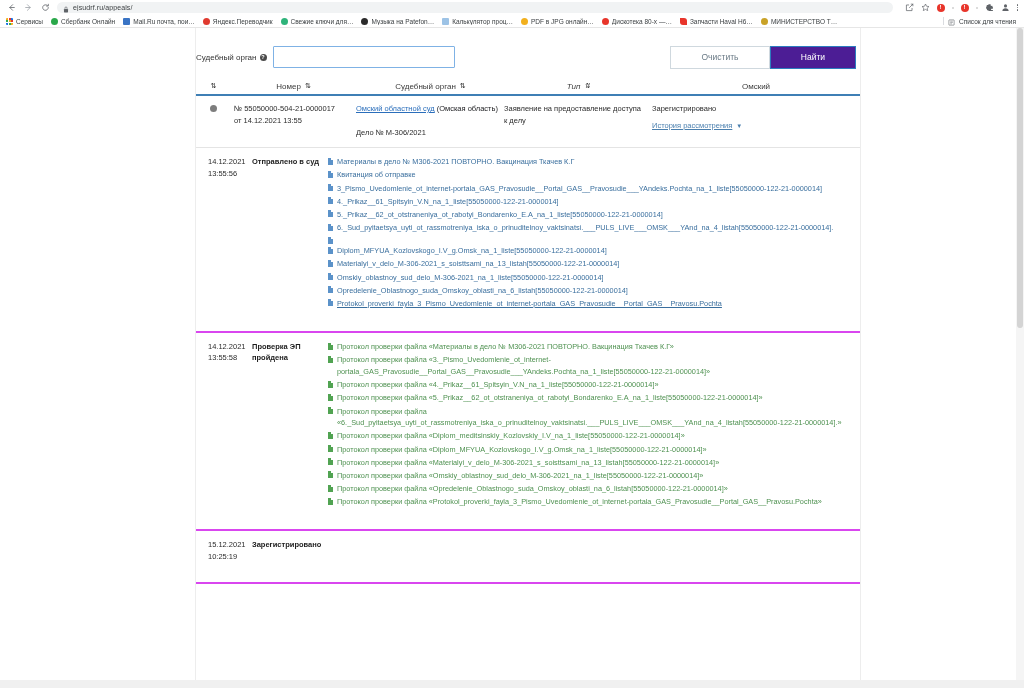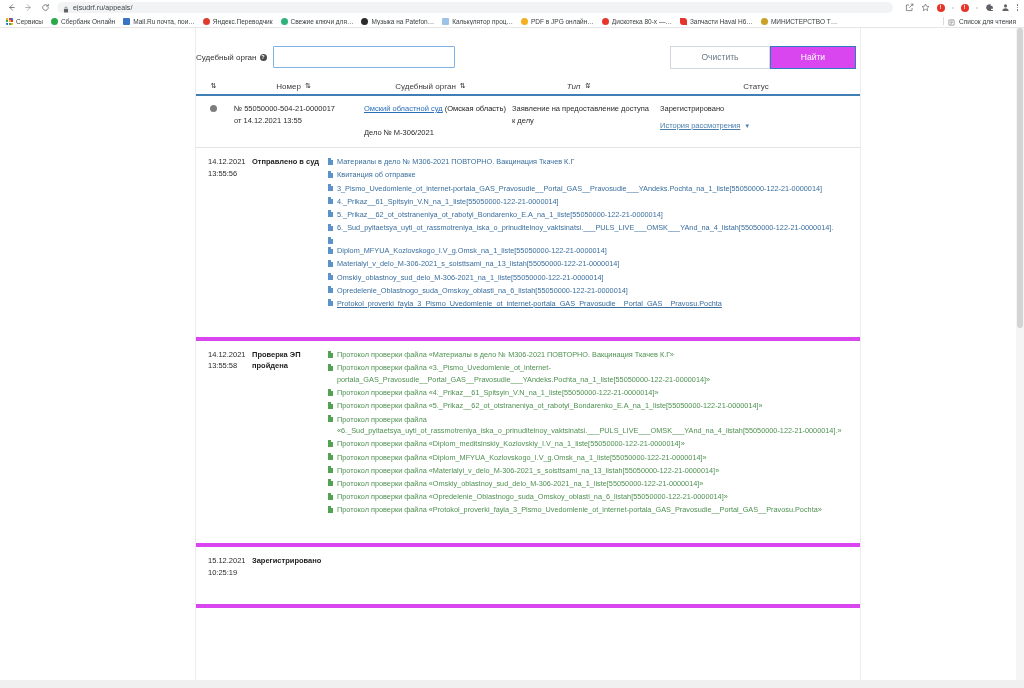--- a/index.html
+++ b/index.html
@@ -93,21 +93,21 @@
   #court-input {
     width:182px; height:22px; border:1px solid #7fb2e5; background:#fff; border-radius:1px;
     font-size:8px; padding:0 5px; color:#333; outline:none;
   }
   #search-actions { margin-left:auto; display:flex; align-items:center; gap:0; padding-right:4px;}
   #btn-clear {
     width:100px; height:23px; background:#ffffff; border:1px solid #cfd8de;
     color:#6a7a86; font-size:8.5px; cursor:pointer; font-family:inherit;
   }
   #btn-find {
-    width:86px; height:23px; background:#d946ef; border:1px solid #2c7cbf;
+    width:86px; height:23px; background:#4c1d95; border:1px solid #2c7cbf;
     color:#ffffff; font-size:8.5px; cursor:pointer; font-family:inherit;
   }
 
   
   #table-head {
     display:flex; align-items:center; height:18px; font-size:8px;
     color:#3a3a3a; border-bottom:2px solid #3f7fb5;
   }
   #table-head .th { display:flex; align-items:center; justify-content:center; gap:4px; }
   .th-c0 { width:34px; flex:0 0 34px; }
@@ -117,31 +117,31 @@
   .th-c4 { flex:1 1 auto; }
   .sort-ic { font-size:7px; color:#2b2b2b; letter-spacing:-1px; }
 
   
   .row {
     display:flex; border-bottom:1px solid #e4e4e4; padding:7px 0 9px 0;
   }
   .c0 { width:34px; flex:0 0 34px; display:flex; justify-content:center; padding-top:2px;}
   .dot { width:7px; height:7px; border-radius:50%; background:#7d7d7d; display:block; }
   .c1 { width:126px; flex:0 0 126px; font-size:7.5px; color:#2b2b2b; line-height:1.55; padding-left:4px;}
-  .c2 { width:148px; flex:0 0 148px; font-size:7.5px; line-height:1.55; padding-right:6px;margin-left:8px;}
+  .c2 { width:148px; flex:0 0 148px; font-size:7.5px; line-height:1.55; padding-right:6px;}
   .c3 { width:148px; flex:0 0 148px; font-size:7.5px; color:#2b2b2b; line-height:1.55; padding-right:6px;}
   .c4 { flex:1 1 auto; font-size:7.5px; color:#2b2b2b; line-height:1.55;}
   a.court-link { color:#2a6ebb; text-decoration:underline; }
   .case-no { color:#2b2b2b; display:block; margin-top:12px; }
   .status-text { color:#2b2b2b; }
   .hist-link { color:#4a7fae; text-decoration:underline; display:inline-block; margin-top:5px;}
   .caret { color:#4a7fae; font-size:6px; margin-left:4px; text-decoration:none; display:inline-block;}
 
   
-  .evrow { display:flex; border-bottom:4px solid #d946ef; padding:8px 0 26px 0; }
+  .evrow { display:flex; border-bottom:2px solid #d946ef; padding:8px 0 20px 0; }
   .ev-date { width:56px; flex:0 0 56px; font-size:7.5px; color:#2b2b2b; line-height:1.5; padding-left:12px;}
   .ev-state { width:76px; flex:0 0 76px; font-size:7.5px; color:#1c1c1c; font-weight:bold; line-height:1.5;}
   .ev-files { flex:1 1 auto; padding-right:8px; }
 
   .file-line { display:flex; align-items:flex-start; gap:4px; margin-bottom:1.5px; }
   .file-ic { width:5px; height:7px; flex:0 0 5px; margin-top:1.5px; position:relative; display:block; }
   .file-ic.blue { background:#5b92c9; }
   .file-ic.blue::after { content:""; position:absolute; right:0; top:0; border-width:0 0 2px 2px;
     border-style:solid; border-color:transparent transparent #ffffff #ffffff; }
   .file-ic.green { background:#51a352; }
@@ -317,21 +317,21 @@
       </div>
       <div class="th th-c2">
         <span>Судебный орган</span>
         <span class="sort-ic">⇅</span>
       </div>
       <div class="th th-c3">
         <span>Тип</span>
         <span class="sort-ic">⇅</span>
       </div>
       <div class="th th-c4">
-        <span>Статус</span>
+        <span>Омский</span>
       </div>
     </div>
 
     <div class="row">
       <div class="c0">
         <span class="dot"></span>
       </div>
       <div class="c1">
         <div>№ 55050000-504-21-0000017</div>
         <div>от 14.12.2021 13:55</div>

